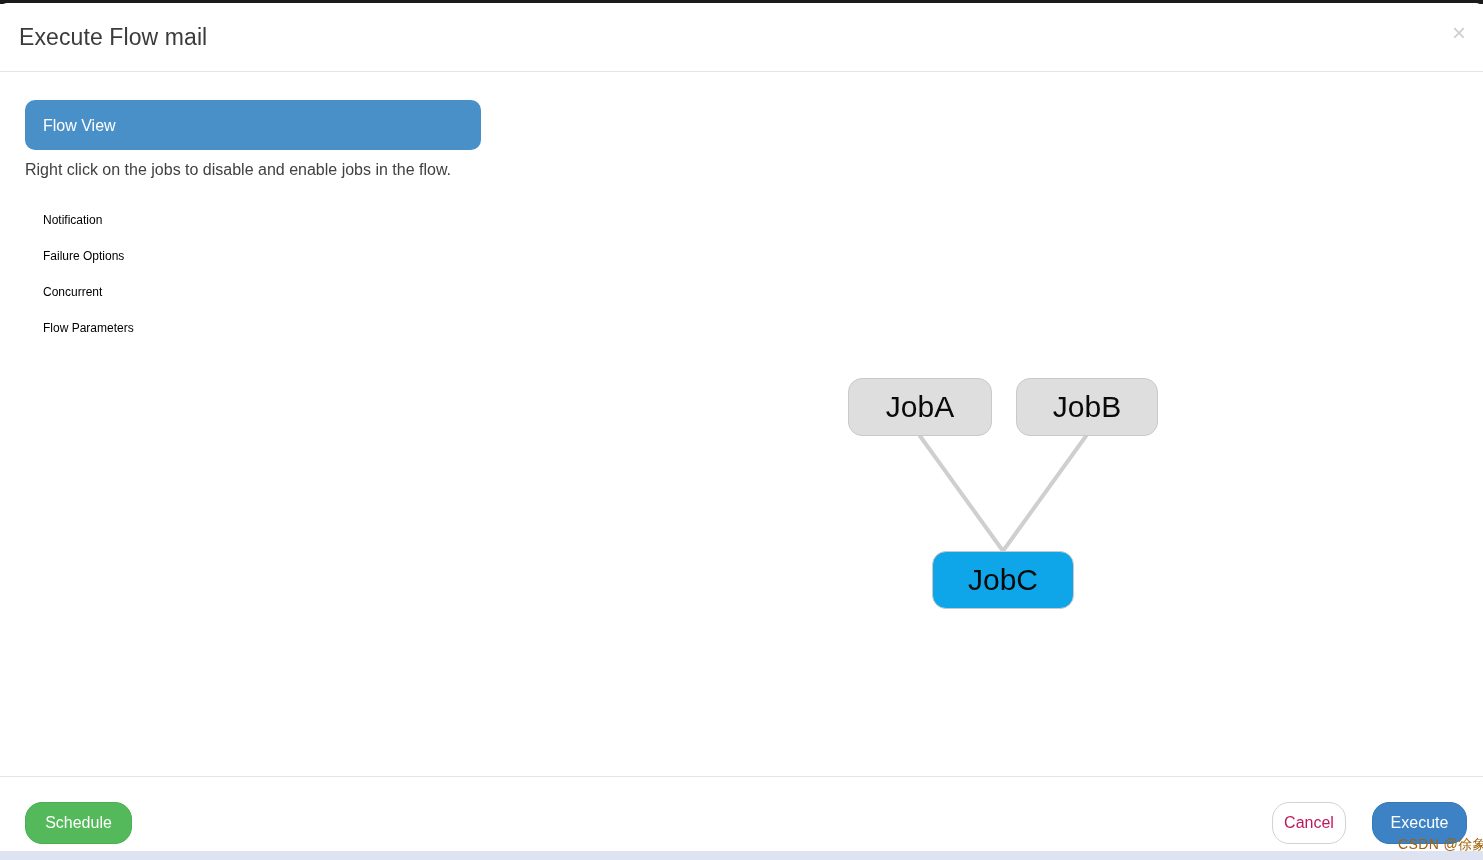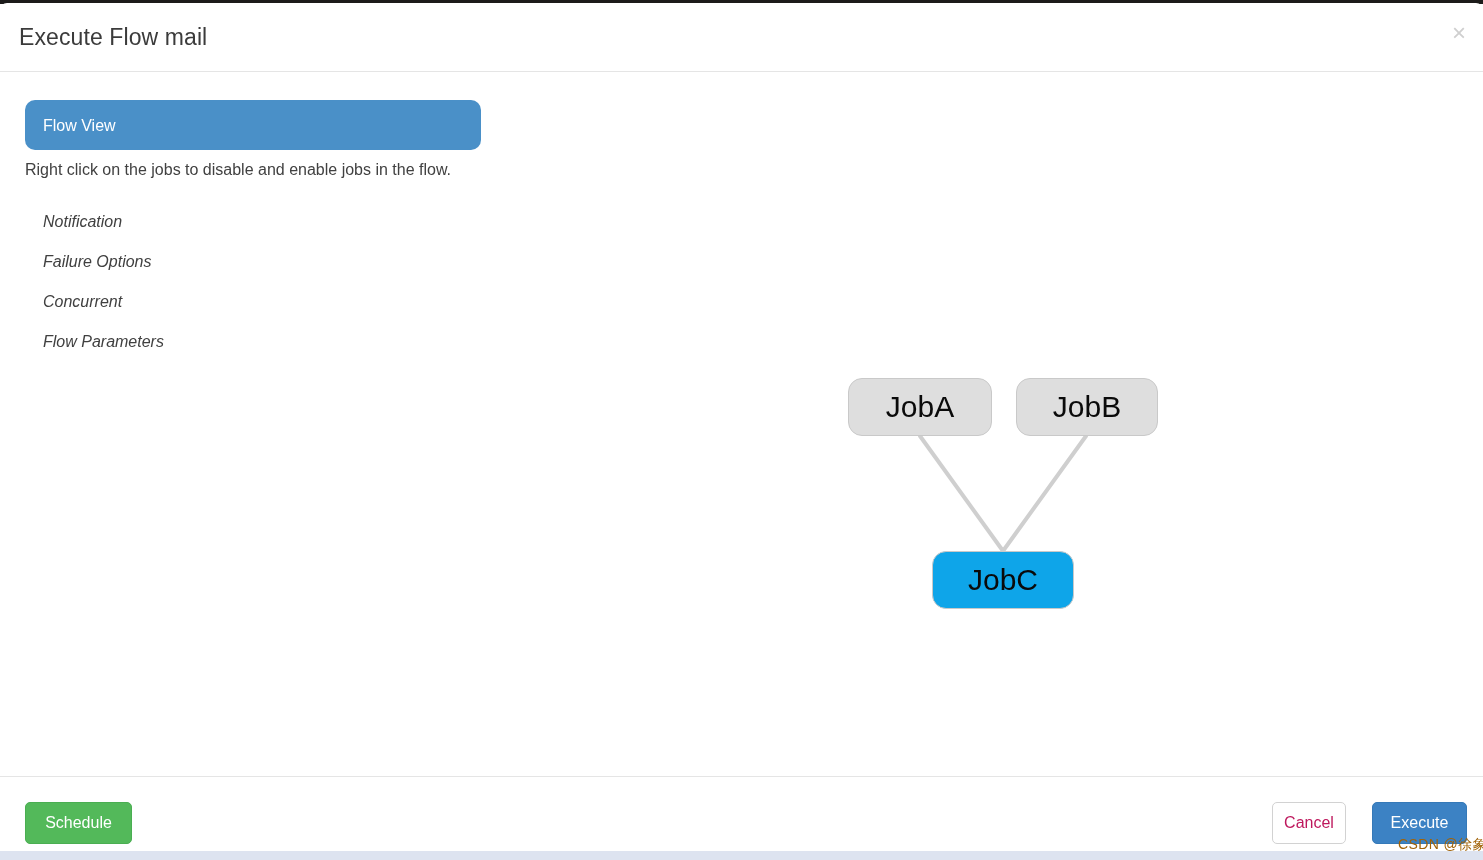--- a/index.html
+++ b/index.html
@@ -118,26 +118,25 @@
   }
   .side-links {
     margin-top: 19px;
     list-style: none;
     padding: 0;
     margin-left: 0;
   }
   .side-links li { margin: 0; padding: 0; }
   .side-link {
     display: block;
-    color: #404040;
-    font-size: 16px;
+    color: #000000;
+    font-size: 12px;
     text-decoration: none;
     padding: 11px 0 11px 18px;
     cursor: pointer;
-    font-style: italic;
   }
 
   
   .flow-canvas {
     position: absolute;
     left: 500px;
     top: 0;
     width: 983px;
     height: 703px;
   }
@@ -166,21 +165,21 @@
     top: 773px;
     left: 0;
     width: 1483px;
     height: 75px;
     border-top: 1px solid #e5e5e5;
     box-sizing: border-box;
   }
   .btn {
     position: absolute;
     font-size: 16px;
-    border-radius: 5px;
+    border-radius: 17px;
     cursor: pointer;
     font-family: "Liberation Sans", sans-serif;
     box-sizing: border-box;
     padding: 0;
   }
   .btn-schedule {
     left: 25px;
     top: 25px;
     width: 107px;
     height: 42px;

